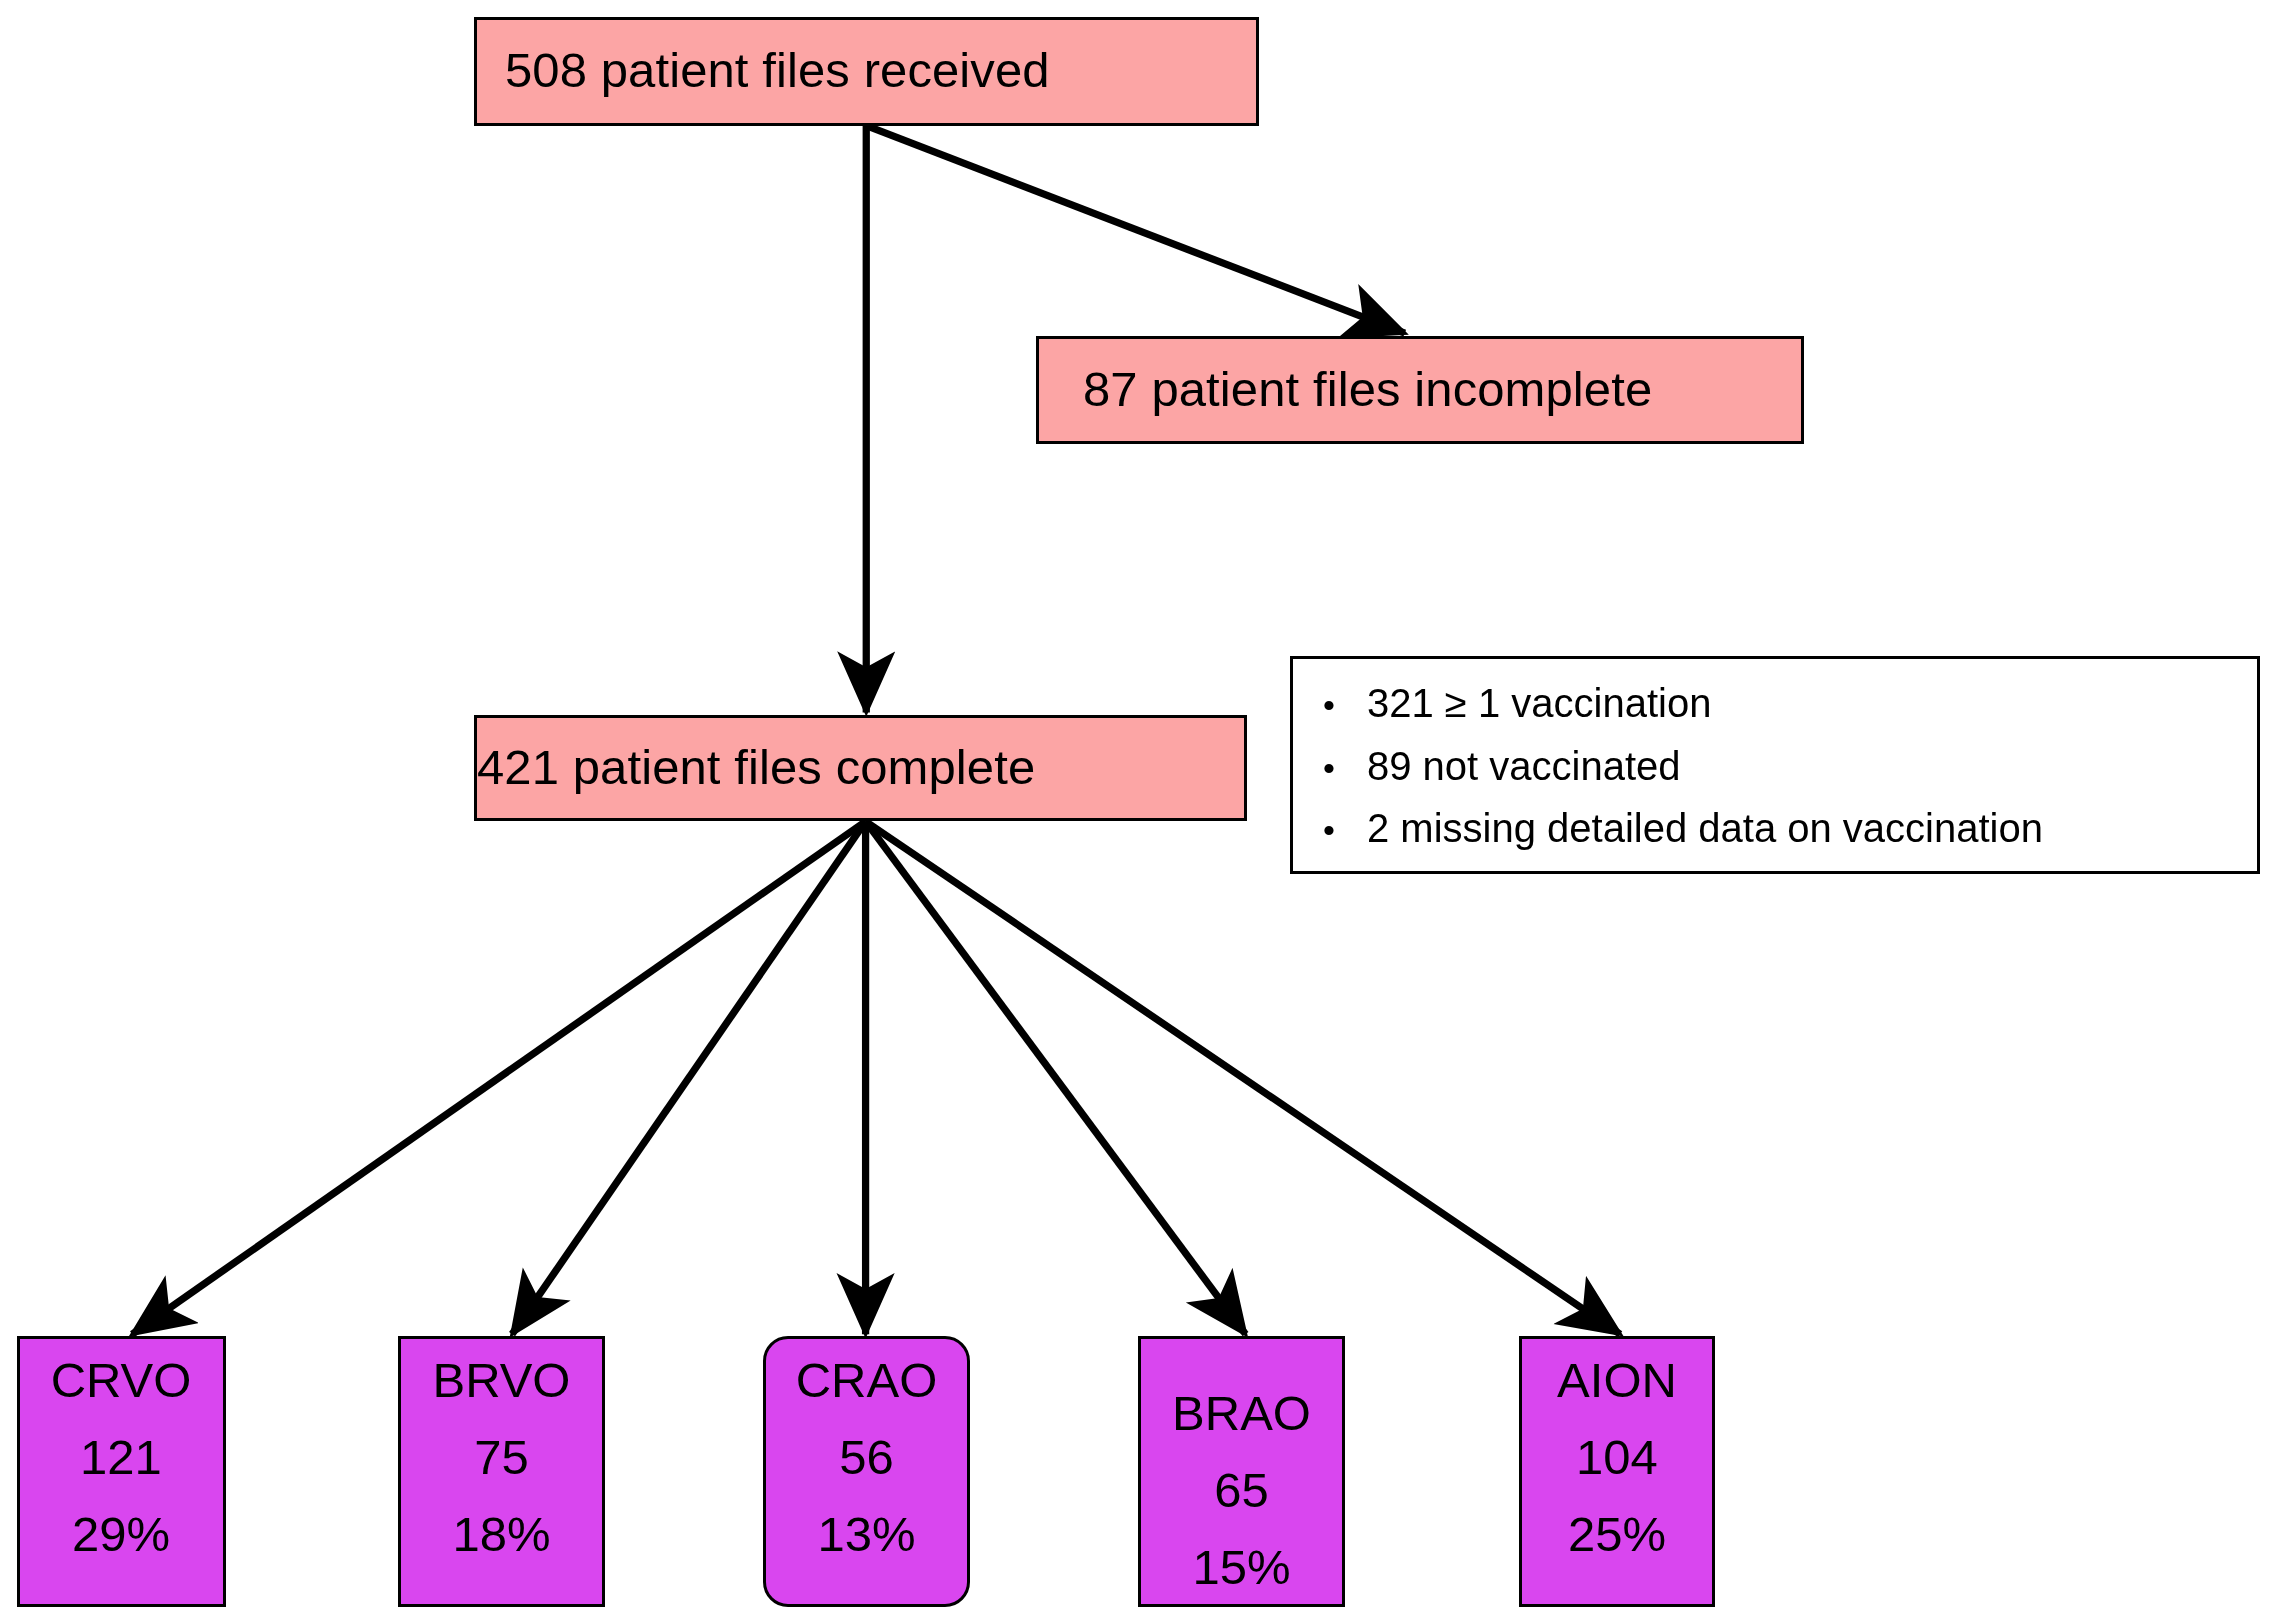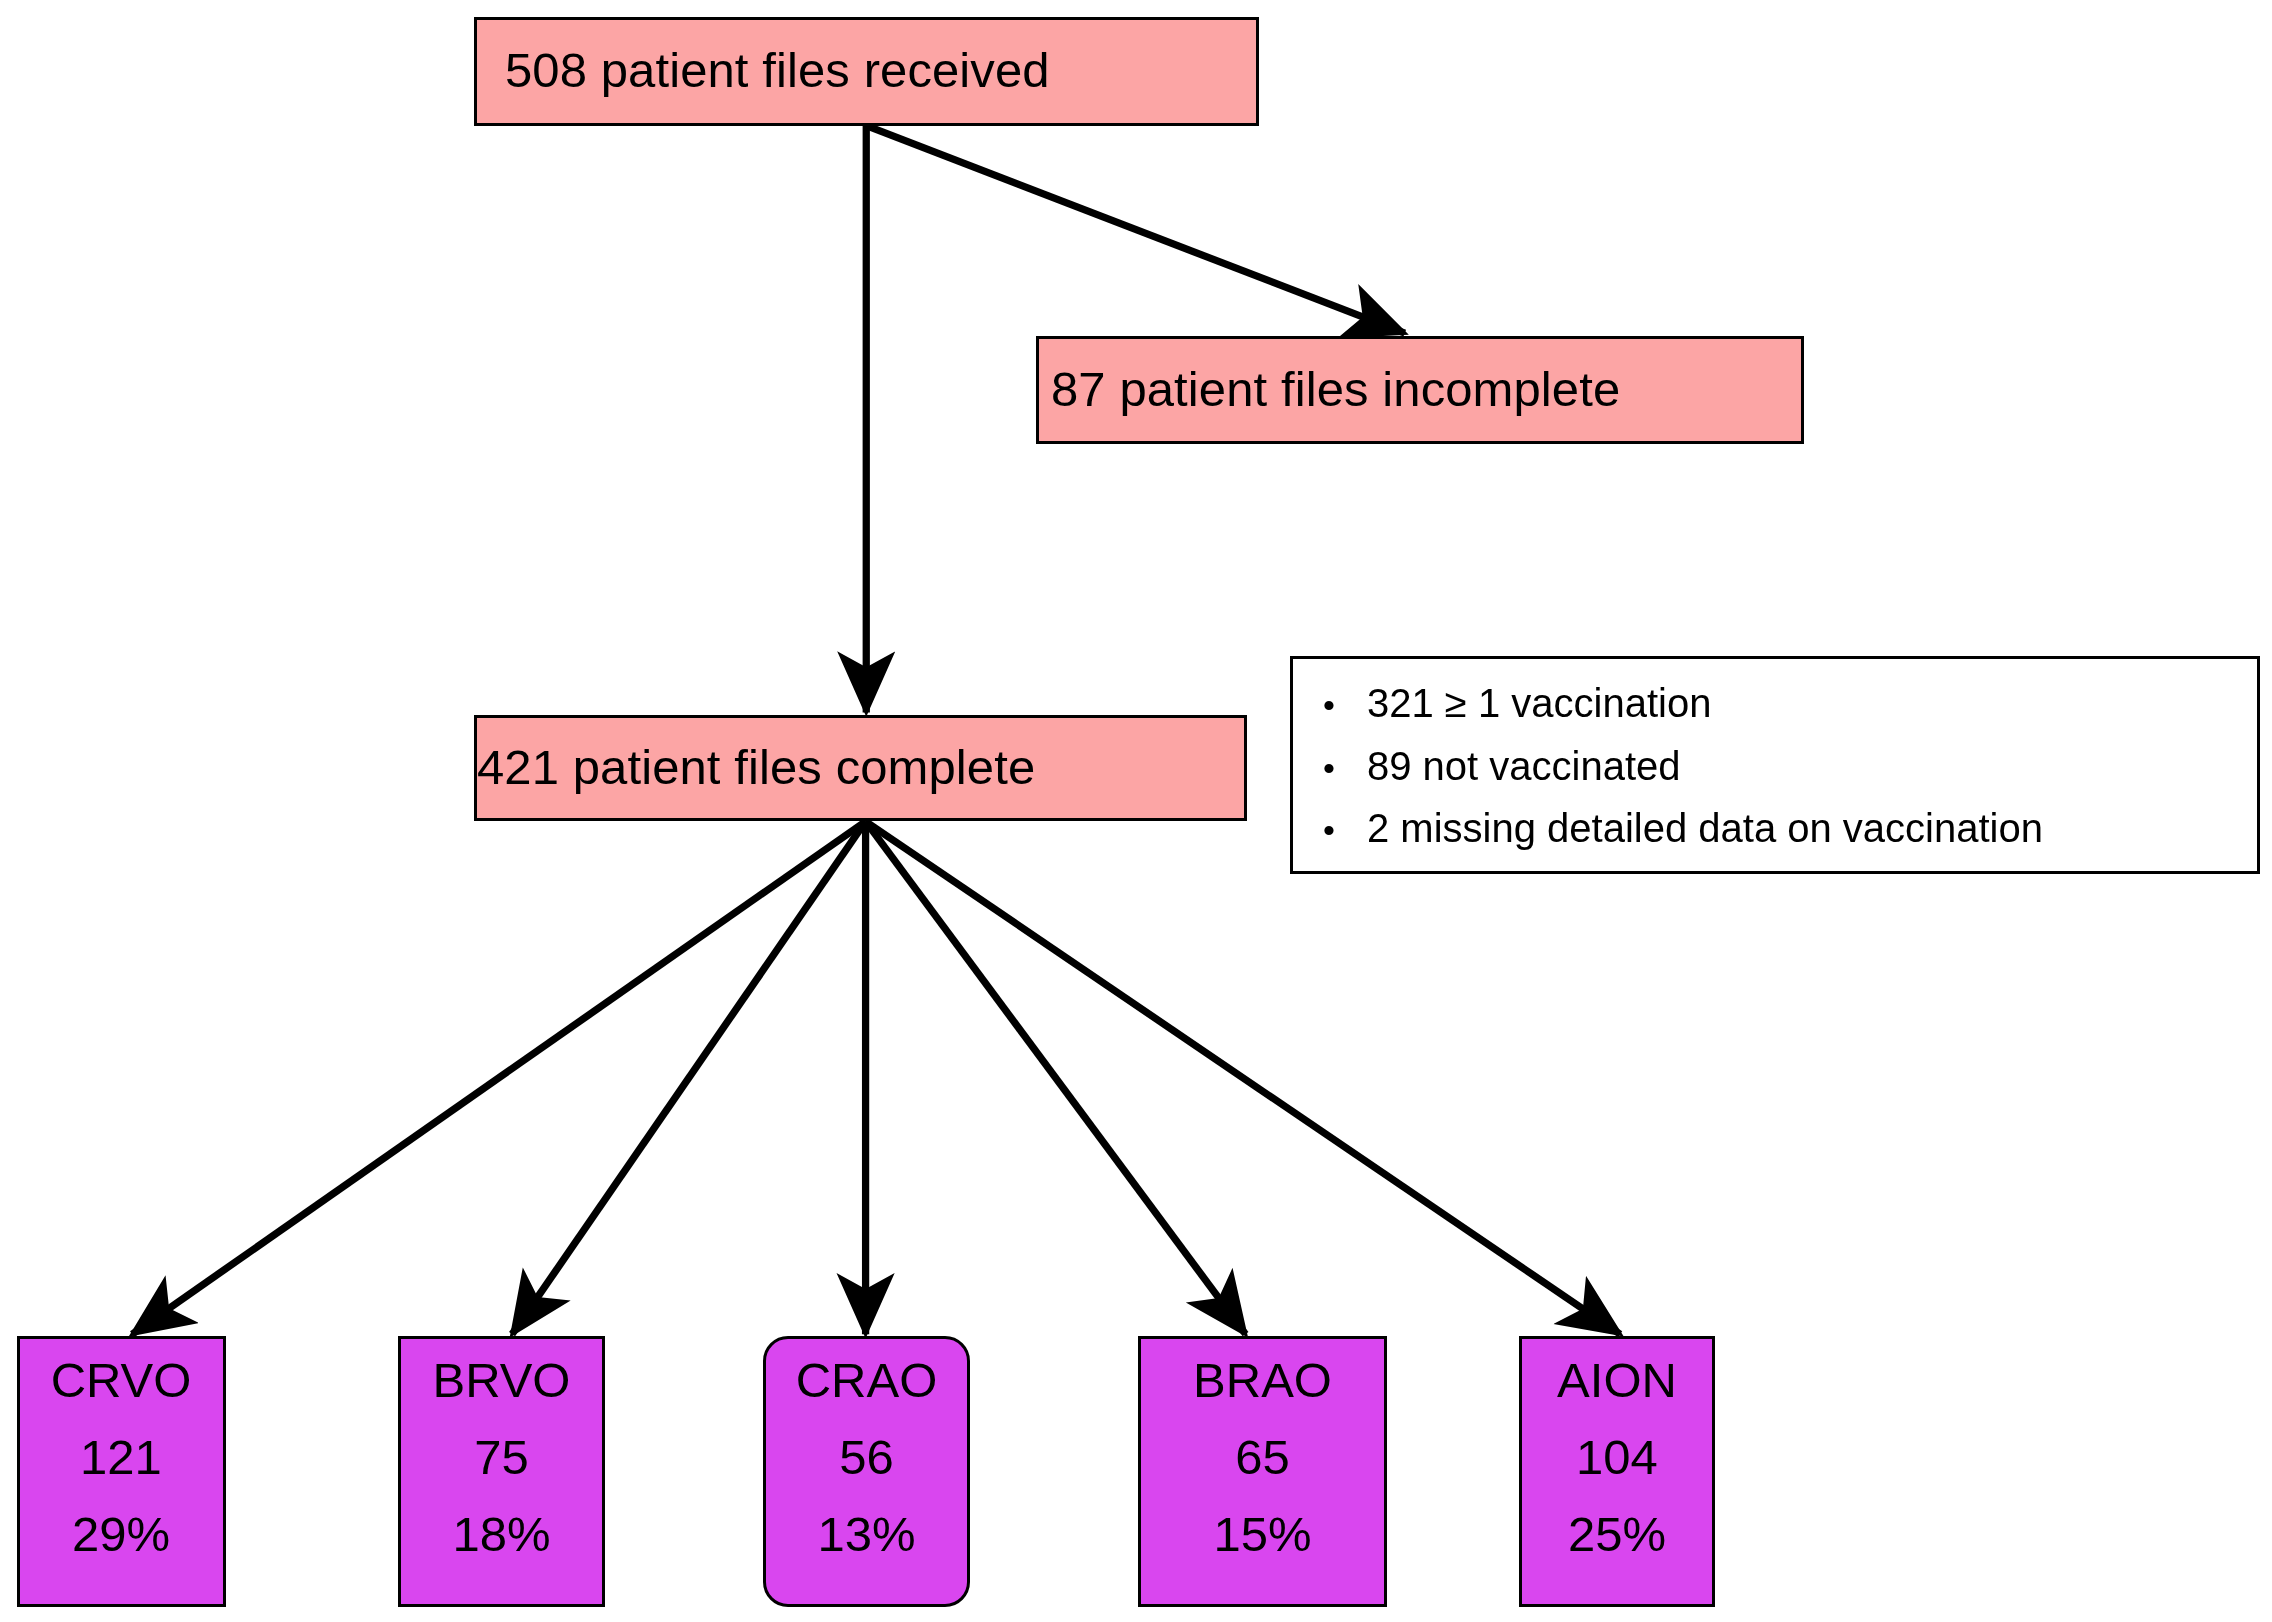--- a/index.html
+++ b/index.html
@@ -41,21 +41,21 @@
     width: 785px;
     height: 109px;
     padding-left: 28px;
   }
   
   #box-incomplete {
     left: 1036px;
     top: 336px;
     width: 768px;
     height: 108px;
-    padding-left: 12px;
+    padding-left: 44px;
   }
   
   #box-complete {
     left: 474px;
     top: 715px;
     width: 773px;
     height: 106px;
   }
 
   
@@ -113,21 +113,21 @@
     text-align: center;
     white-space: nowrap;
   }
   .leaf-line.code   { margin-bottom: 28px; }
   .leaf-line.count  { margin-bottom: 28px; }
   .leaf-line.pct    { margin-bottom: 12px; }
 
   #leaf-crvo { left: 16.5px;   width: 209px; }
   #leaf-brvo { left: 398px;  width: 207px; }
   #leaf-crao { left: 763px; width: 207px; border-radius: 25px; }
-  #leaf-brao { left: 1138px; width: 249px; }
+  #leaf-brao { left: 1138px; width: 207px; justify-content: flex-end; }
   #leaf-aion { left: 1519px; width: 196px; }
 
   
   #connectors {
     position: absolute;
     left: 0;
     top: 0;
     width: 2273px;
     height: 1623px;
     z-index: 1;

